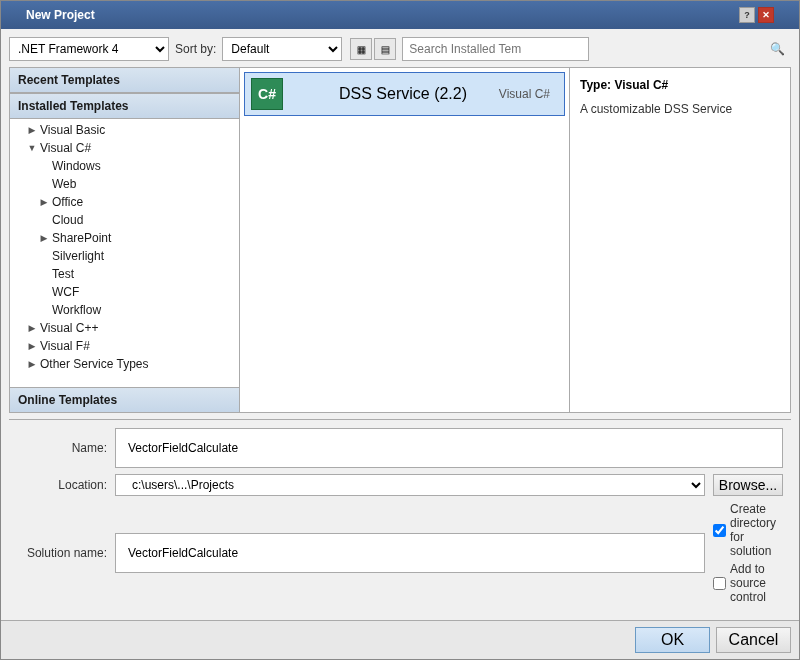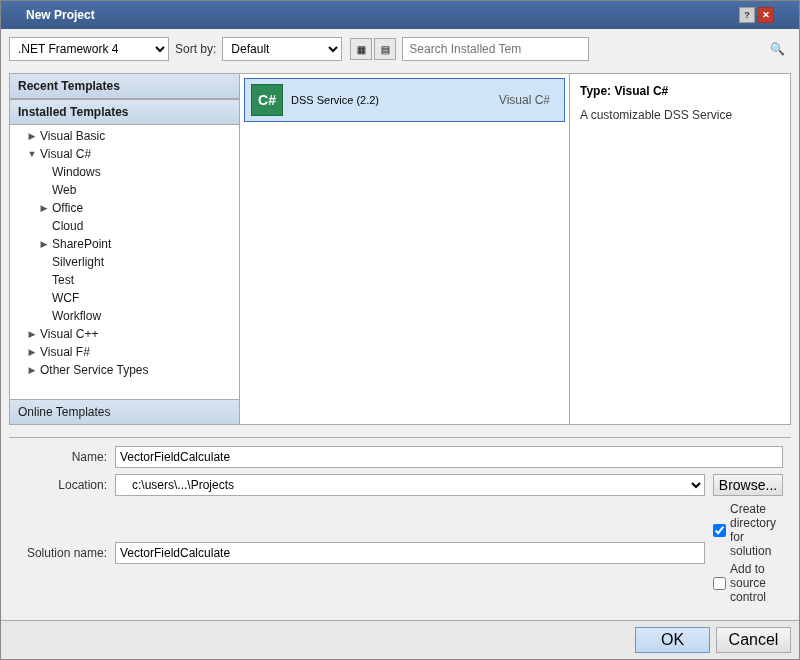--- a/index.html
+++ b/index.html
@@ -45,21 +45,21 @@
       color: #333;
     }
 
     .title-btn.close-btn { background: #c0392b; color: white; border-color: #a93226; }
 
     .dialog-body {
       display: flex;
       flex-direction: column;
       flex: 1;
       padding: 8px;
-      gap: 12px;
+      gap: 6px;
       overflow: hidden;
     }
 
     .top-toolbar {
       display: flex;
       align-items: center;
       gap: 6px;
       flex-shrink: 0;
     }
 
@@ -218,21 +218,22 @@
       justify-content: center;
       color: white;
       font-size: 14px;
       font-weight: bold;
       border: 1px solid #1a6a3a;
       flex-shrink: 0;
     }
 
     .template-name {
       flex: 1;
-      font-size: 11px;
+      font-size: 16px;
+      margin-left: 48px;
     }
 
     .template-lang {
       font-size: 12px;
       color: #555;
       margin-right: 8px;
     }
 
     .right-panel {
       width: 220px;
@@ -273,25 +274,25 @@
     .form-label {
       width: 90px;
       font-size: 12px;
       text-align: right;
       color: #333;
       flex-shrink: 0;
     }
 
     .form-input {
       flex: 1;
-      height: 22px;
-      border: 1px solid #aaa;
-      background: white;
-      font-size: 12px;
-      padding: 2px 4px;
+      height: 40px;
+      border: 1px solid #aaa;
+      background: white;
+      font-size: 12px;
+      padding: 2px 12px;
     }
 
     .form-select {
       flex: 1;
       height: 22px;
       border: 1px solid #aaa;
       background: white;
       font-size: 12px;
       padding: 2px 12px;
     }
@@ -341,21 +342,21 @@
 
     .online-section {
       border-top: 1px solid #aaa;
       margin-top: 4px;
     }
 
     .online-header {
       background: linear-gradient(to bottom, #d8e4f0, #c5d6e8);
       padding: 5px 8px;
       font-size: 12px;
-      font-weight: normal;
+      font-weight: bold;
       color: #1a1a1a;
     }
   </style>
 </head>
 <body>
 
 <div class="dialog">
 
   <div class="title-bar">
     <span>New Project</span>

